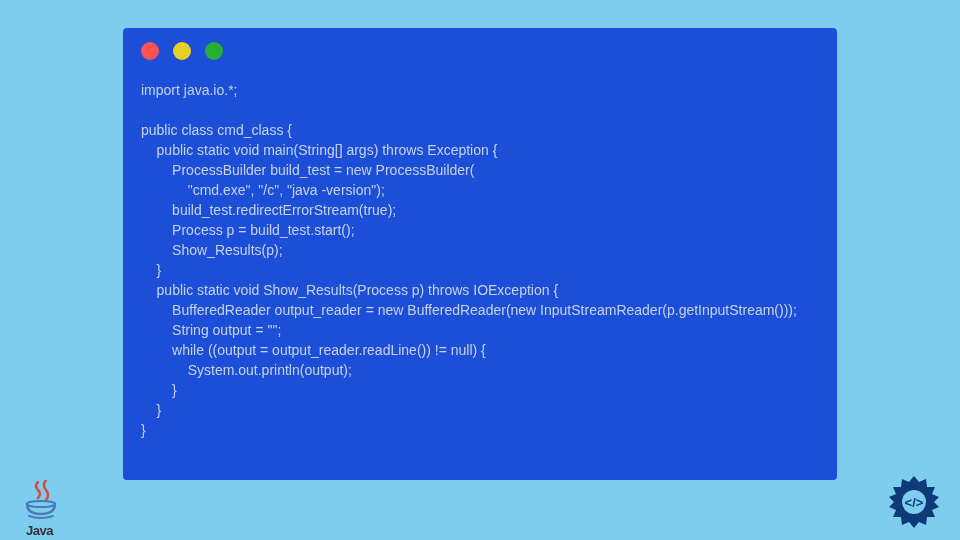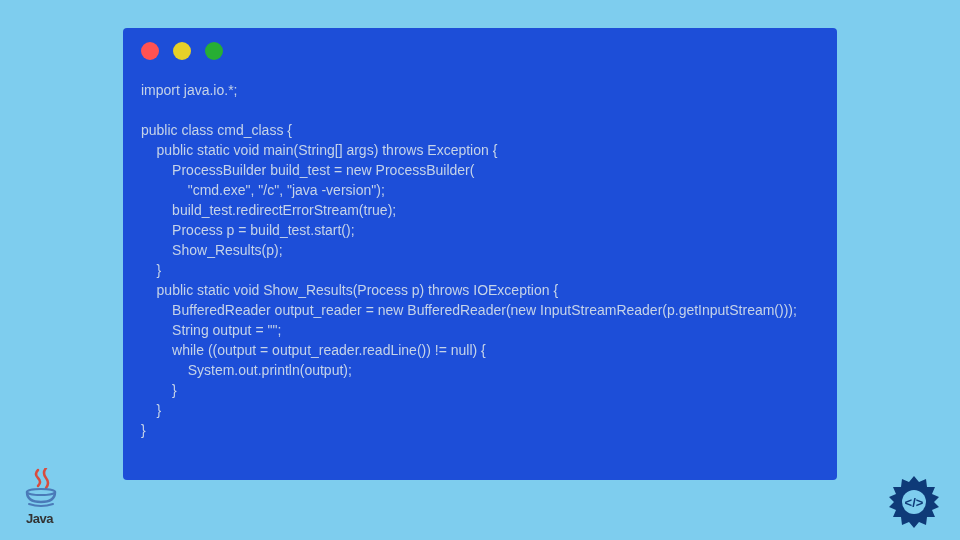--- a/index.html
+++ b/index.html
@@ -41,21 +41,21 @@
     .code-content {
       font-family: Arial, Helvetica, sans-serif;
       font-size: 14px;
       line-height: 20px;
       color: #c5d3e8;
       white-space: pre;
     }
     .java-logo {
       position: absolute;
       left: 20px;
-      bottom: 16px;
+      bottom: 4px;
       width: 46px;
       height: 56px;
       text-align: center;
     }
     .java-logo .steam {
       position: absolute;
       top: 0;
       left: 12px;
     }
     .java-logo .cup {

